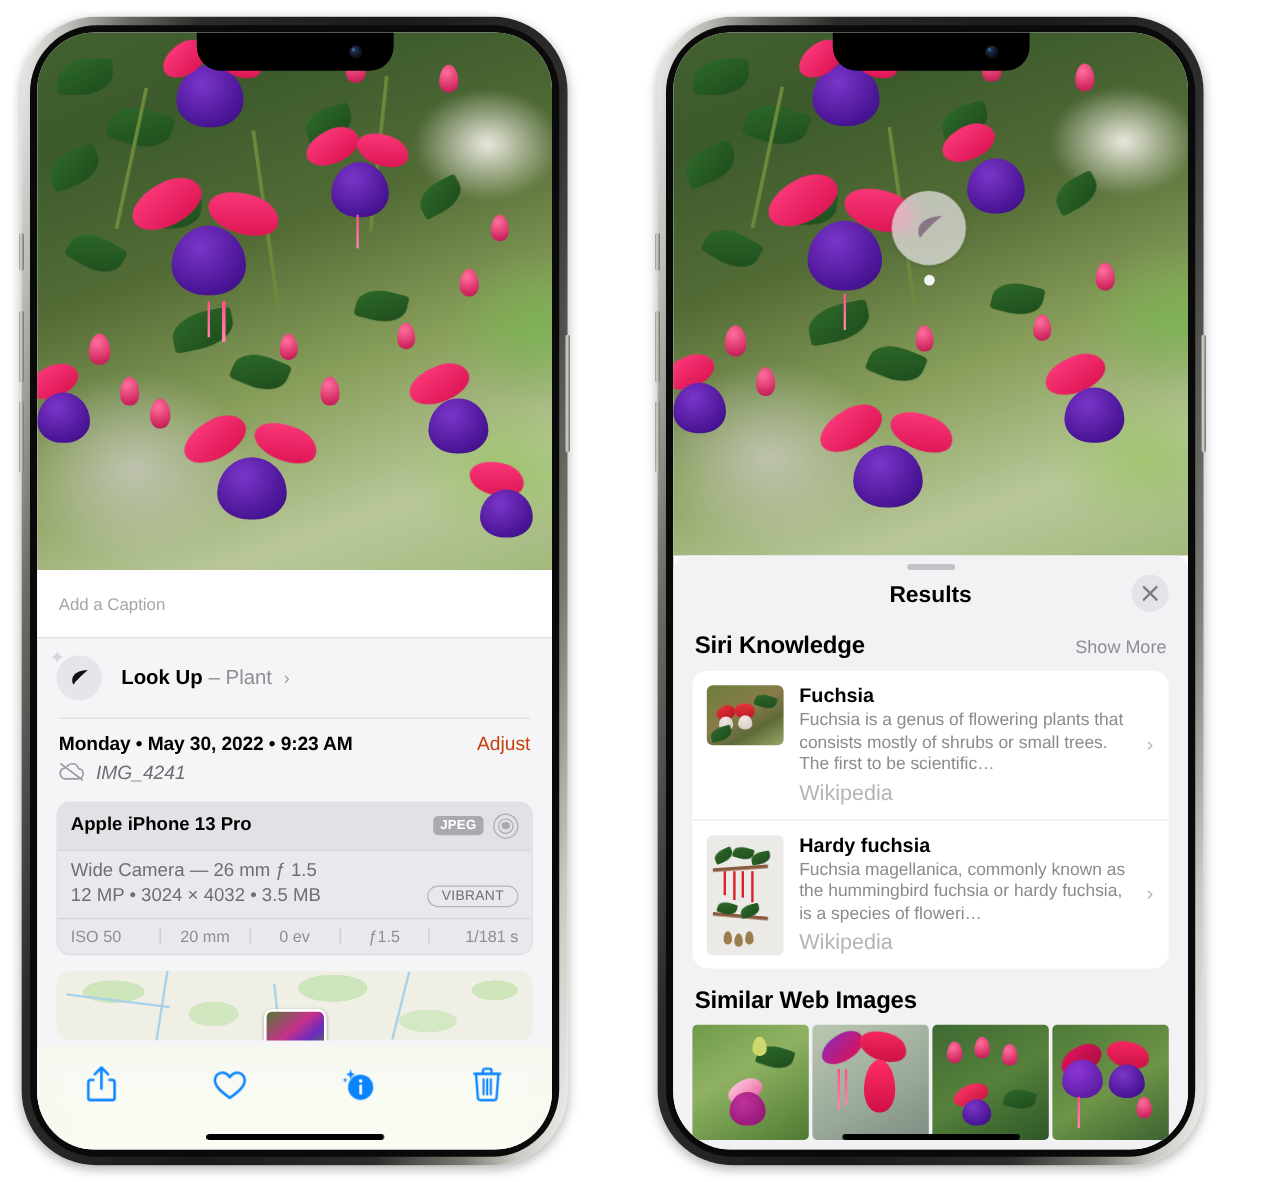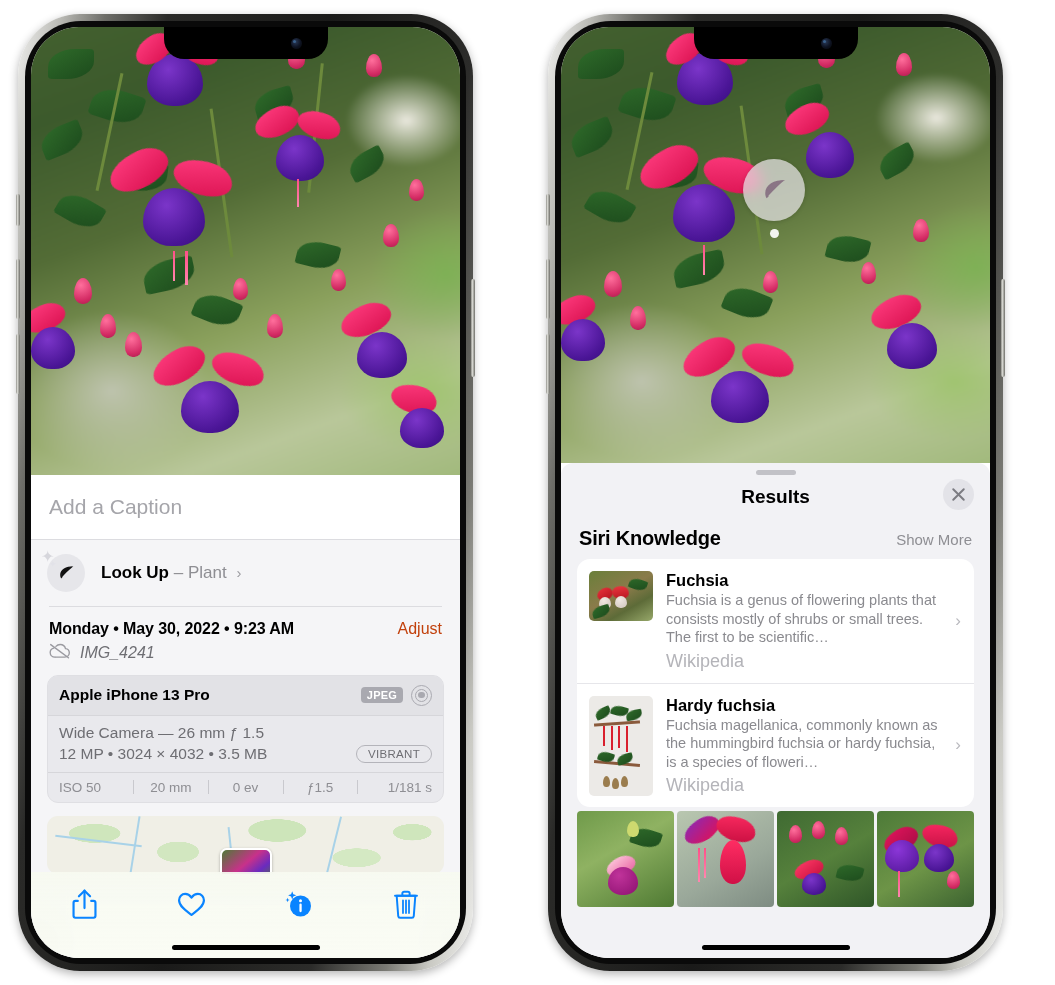--- a/index.html
+++ b/index.html
@@ -46,21 +46,21 @@
          background:radial-gradient(circle at 38% 30%,#7b35c9,#4a1596 68%,#35107a 100%);filter:blur(.4px);}
   .bud{position:absolute;border-radius:50% 50% 45% 45%/62% 62% 38% 38%;
          background:radial-gradient(circle at 38% 28%,#ff6f9c,#d32a63 70%,#a81f4e);filter:blur(.5px);}
   .leaf-s{position:absolute;border-radius:60% 10% 60% 10%;
          background:linear-gradient(150deg,#2f6b2a,#1c4a1c);filter:blur(.6px);}
   .stem{position:absolute;background:#6d8a3c;filter:blur(.6px);}
   .stam{position:absolute;background:linear-gradient(180deg,#ff4f88,#ff86ae);filter:blur(.4px);}
 
   
   .sheet{position:absolute;left:0;right:0;bottom:0;background:#f5f5f7;z-index:20;}
-  .caption-row{background:#ffffff;padding:20px 18px;font-size:21px;color:#a5a5aa;
+  .caption-row{background:#ffffff;padding:20px 18px;font-size:14px;color:#a5a5aa;
                border-bottom:.5px solid #dcdce0;}
   .lookup-row{display:flex;align-items:center;padding:14px 18px 14px 16px;position:relative;}
   .lookup-ic{width:38px;height:38px;border-radius:50%;background:#e6e6ea;position:relative;
              display:flex;align-items:center;justify-content:center;flex:0 0 auto;}
   .sparkle{position:absolute;left:-6px;top:-5px;color:#d6d6dc;font-size:16px;line-height:1;}
   .sparkle2{position:absolute;left:2px;top:6px;color:#e2e2e8;font-size:9px;line-height:1;}
   .lookup-txt{margin-left:16px;font-size:17px;font-weight:700;color:#000;}
   .lookup-txt .sub{font-weight:400;color:#8e8e93;}
   .chev{color:#9b9ba0;font-size:15px;margin-left:5px;font-weight:400;}
   .divline{height:.5px;background:#dcdce0;margin:0 18px;}
@@ -449,20 +449,23 @@
           </div>
           <div class="kbody">
             <div class="ktitle">Hardy fuchsia</div>
             <div class="kdesc">Fuchsia magellanica, commonly known as the hummingbird fuchsia or hardy fuchsia, is a species of floweri…</div>
             <div class="ksrc">Wikipedia</div>
           </div>
           <div class="kchev">›</div>
         </div>
       </div>
 
+      <div class="sec-head" style="padding-top:16px;padding-bottom:4px;">
+        <div class="sec-title">Similar Web Images</div>
+      </div>
 
       <div class="simstrip">
         <div class="simthumb" style="background:linear-gradient(150deg,#6f9a4a,#8fb262 40%,#4f7a33 100%);position:relative;">
           <div class="petal" style="left:30%;top:48%;width:30px;height:18px;transform:rotate(-20deg);background:linear-gradient(160deg,#ffd0e0,#e85fa0);"></div>
           <div class="corolla" style="left:32%;top:58%;width:30px;height:28px;background:radial-gradient(circle at 38% 30%,#c0339a,#8c1070);"></div>
           <div class="leaf-s" style="left:56%;top:18%;width:30px;height:18px;transform:rotate(18deg);"></div>
           <div class="bud" style="left:52%;top:10%;width:12px;height:16px;background:#cdd96f;"></div>
         </div>
         <div class="simthumb" style="background:linear-gradient(150deg,#b9c7b0,#9aa89a 60%,#7e8c82);position:relative;">
           <div class="petal" style="left:6%;top:8%;width:38px;height:22px;transform:rotate(-28deg);background:linear-gradient(160deg,#8b2ab5,#e01055);"></div>

